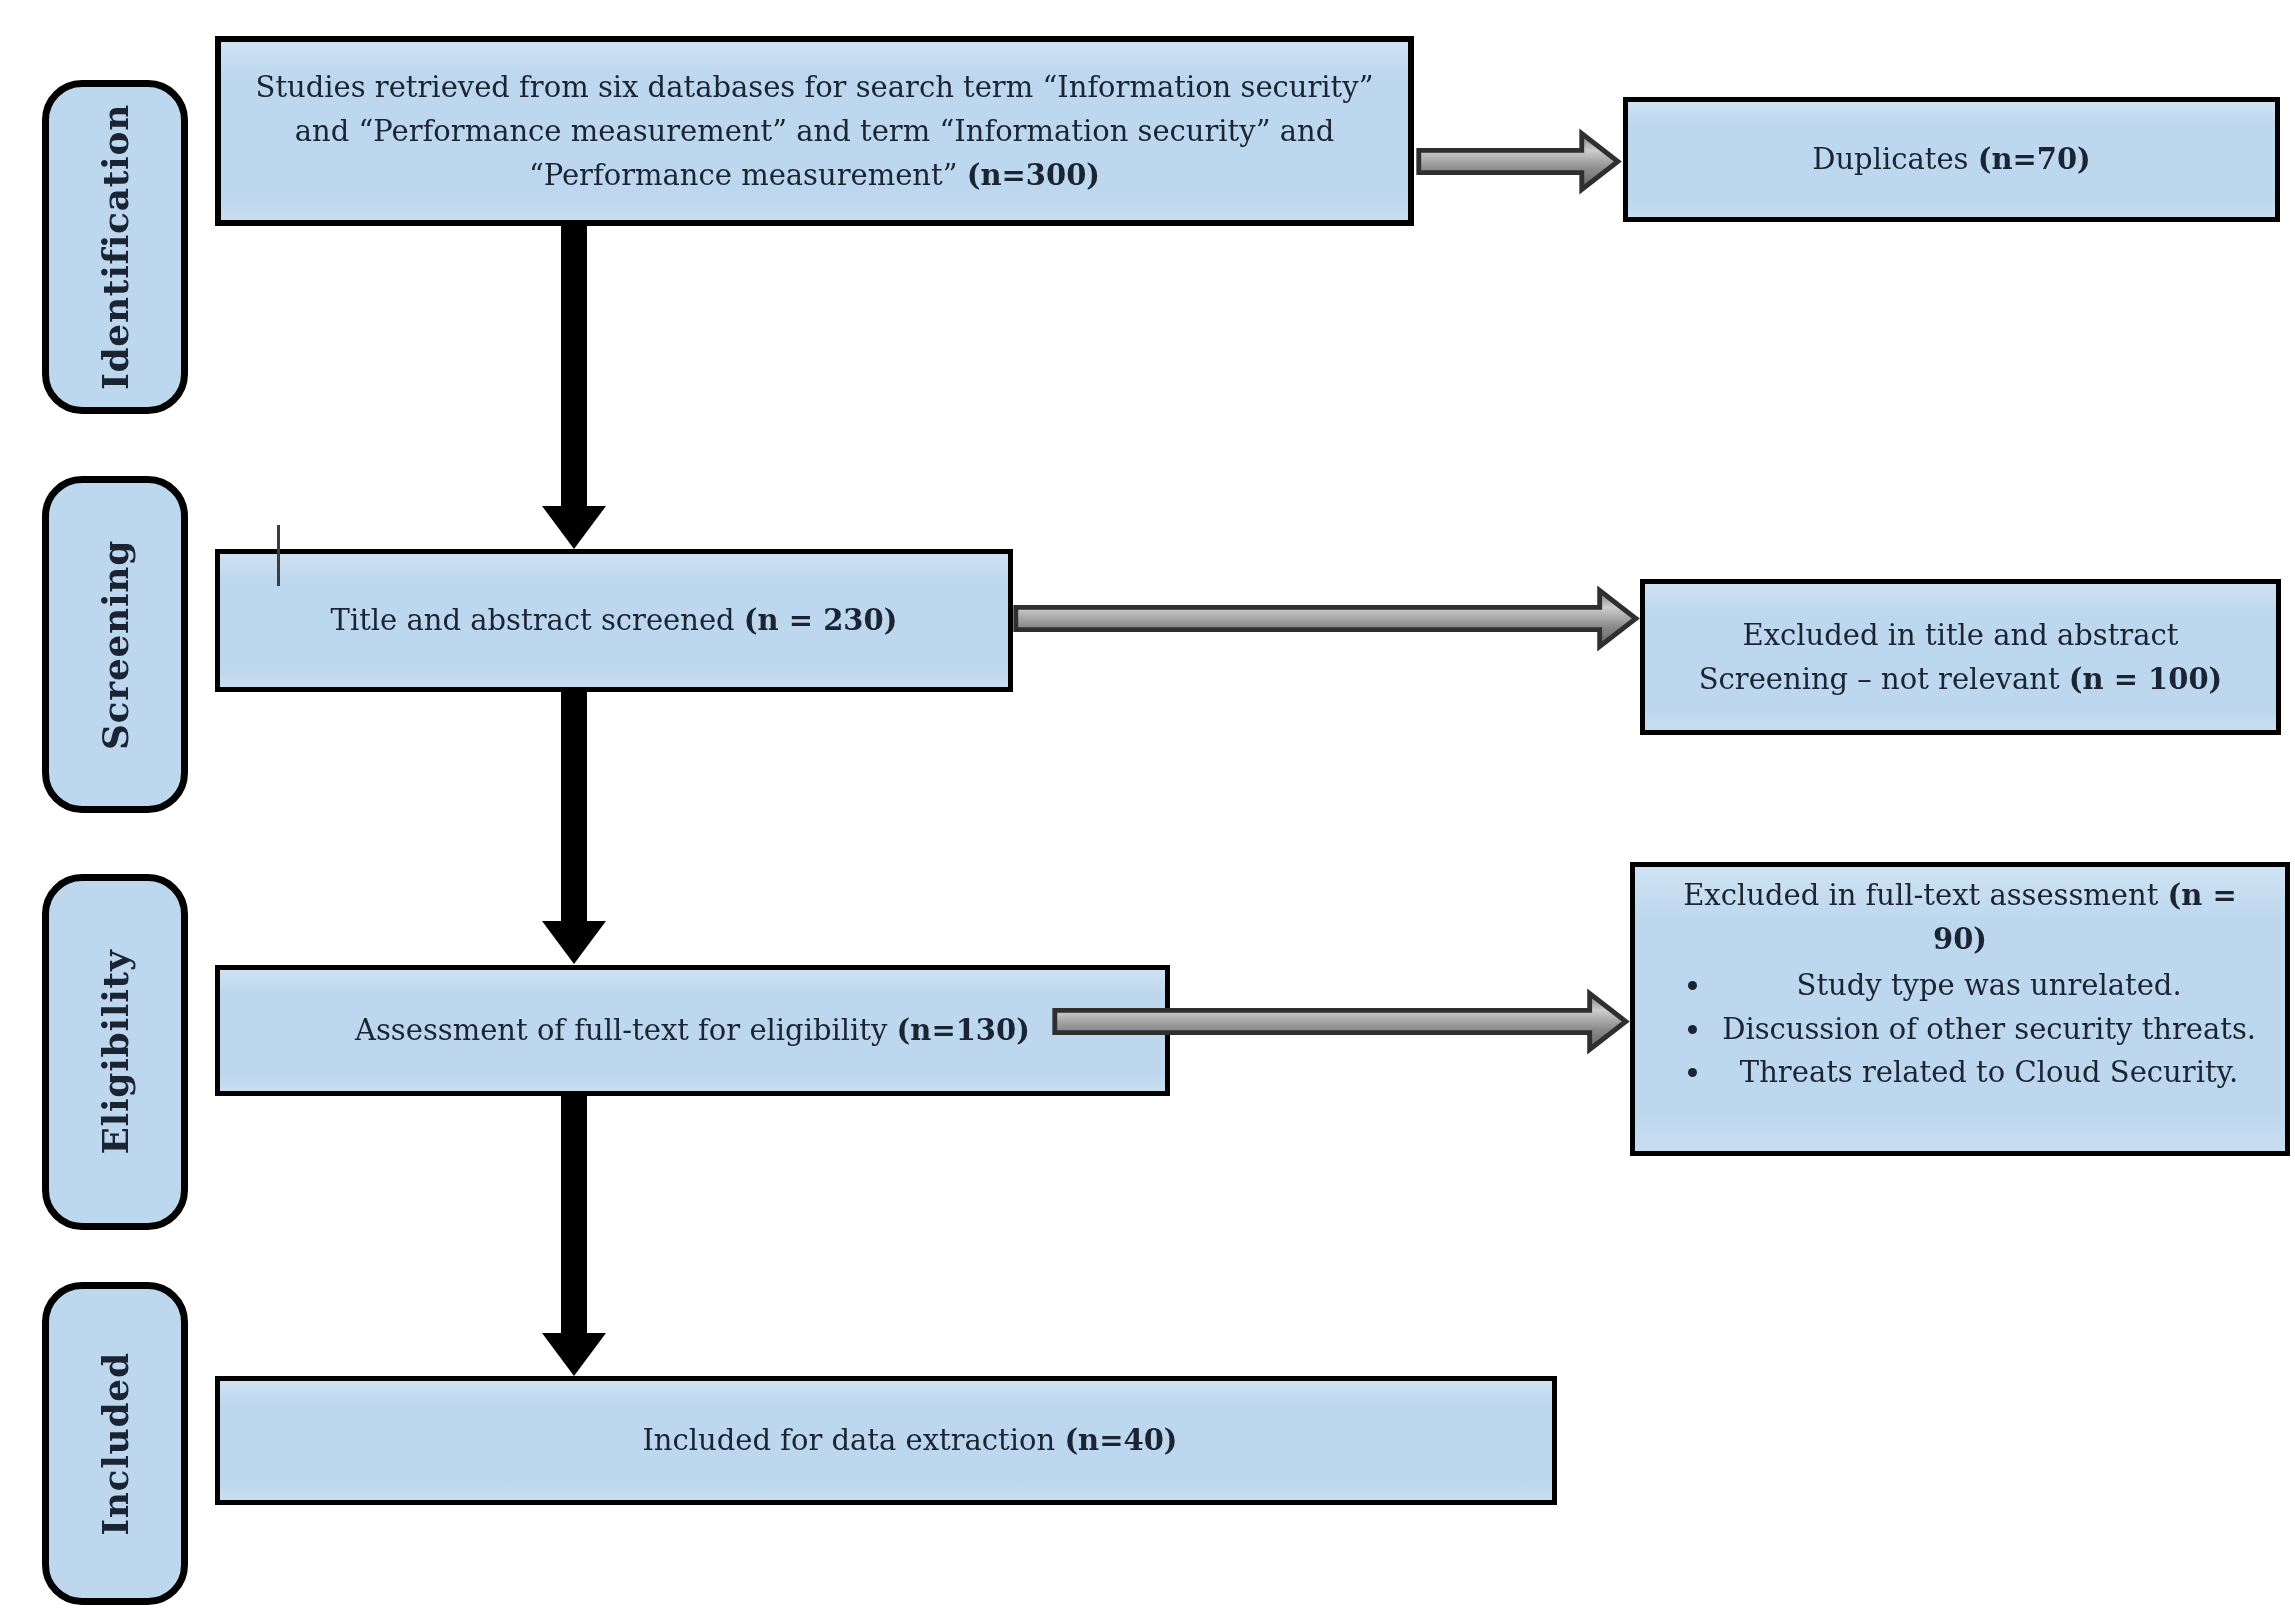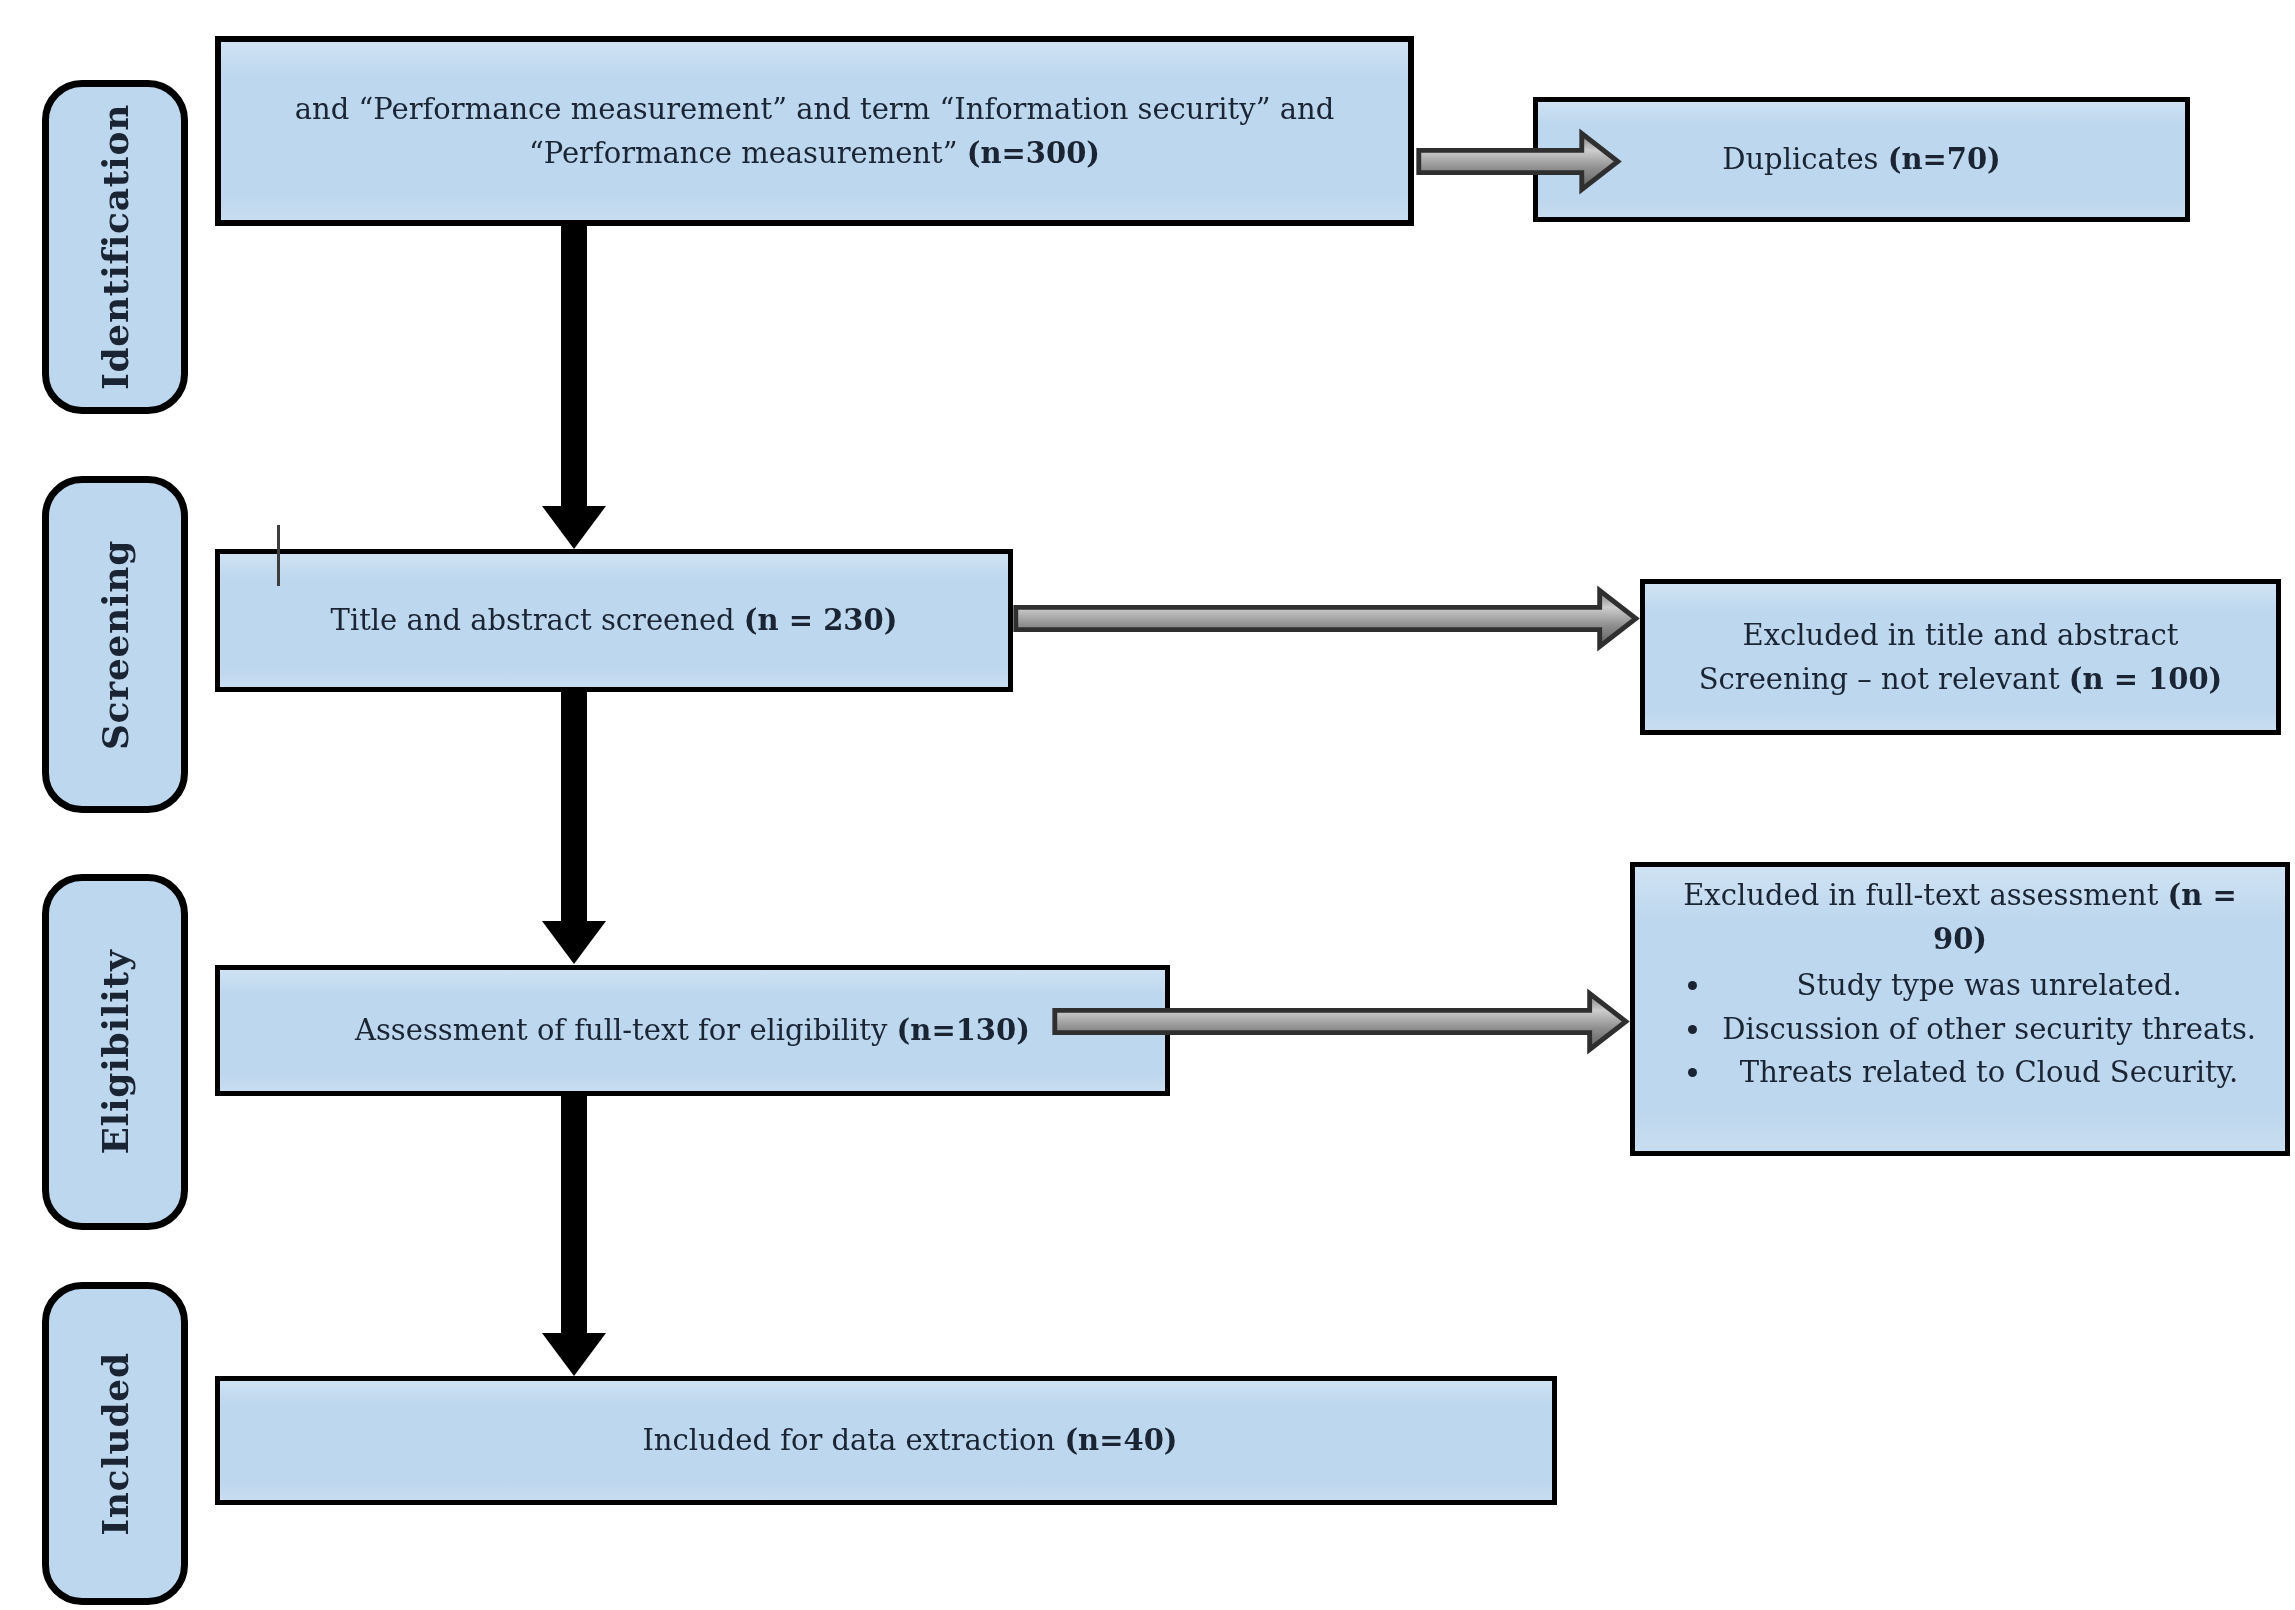--- a/index.html
+++ b/index.html
@@ -88,20 +88,21 @@
   </div>
   <div class="stage" style="left:42px; top:874px; width:146px; height:356px;">
     <span>Eligibility</span>
   </div>
   <div class="stage" style="left:42px; top:1282px; width:146px; height:323px;">
     <span>Included</span>
   </div>
 
   <div class="box" style="left:215px; top:36px; width:1199px; height:190px; border-width:6.3px;">
     <div class="btext">
+      <div>Studies retrieved from six databases for search term “Information security”</div>
       <div>and “Performance measurement” and term “Information security” and</div>
       <div><span>“Performance measurement”</span> <b>(n=300)</b></div>
     </div>
   </div>
 
   <div class="box" style="left:215px; top:549px; width:798px; height:143px;">
     <div class="btext">
       <span>Title and abstract screened</span> <b>(n = 230)</b>
     </div>
   </div>
@@ -111,21 +112,21 @@
       <span>Assessment of full-text for eligibility</span> <b>(n=130)</b>
     </div>
   </div>
 
   <div class="box" style="left:215px; top:1376px; width:1342px; height:129px;padding-left:48px;">
     <div class="btext">
       <span>Included for data extraction</span> <b>(n=40)</b>
     </div>
   </div>
 
-  <div class="box" style="left:1533px; top:97px; width:657px; height:125px;">
+  <div class="box" style="left:1623px; top:97px; width:657px; height:125px;">
     <div class="btext">
       <span>Duplicates</span> <b>(n=70)</b>
     </div>
   </div>
 
   <div class="box" style="left:1640px; top:539px; width:641px; height:156px;margin-top:40px;">
     <div class="btext">
       <div>Excluded in title and abstract</div>
       <div><span>Screening – not relevant</span> <b>(n = 100)</b></div>
     </div>

